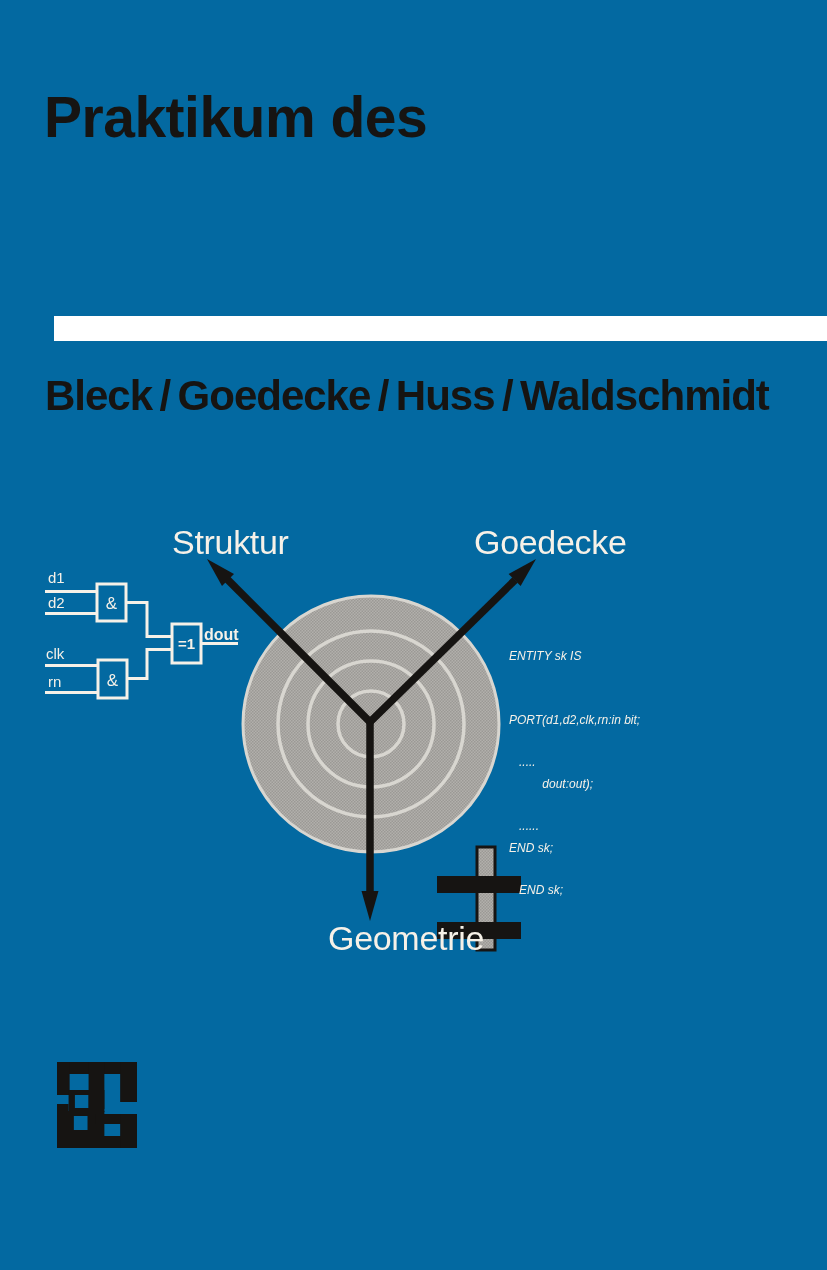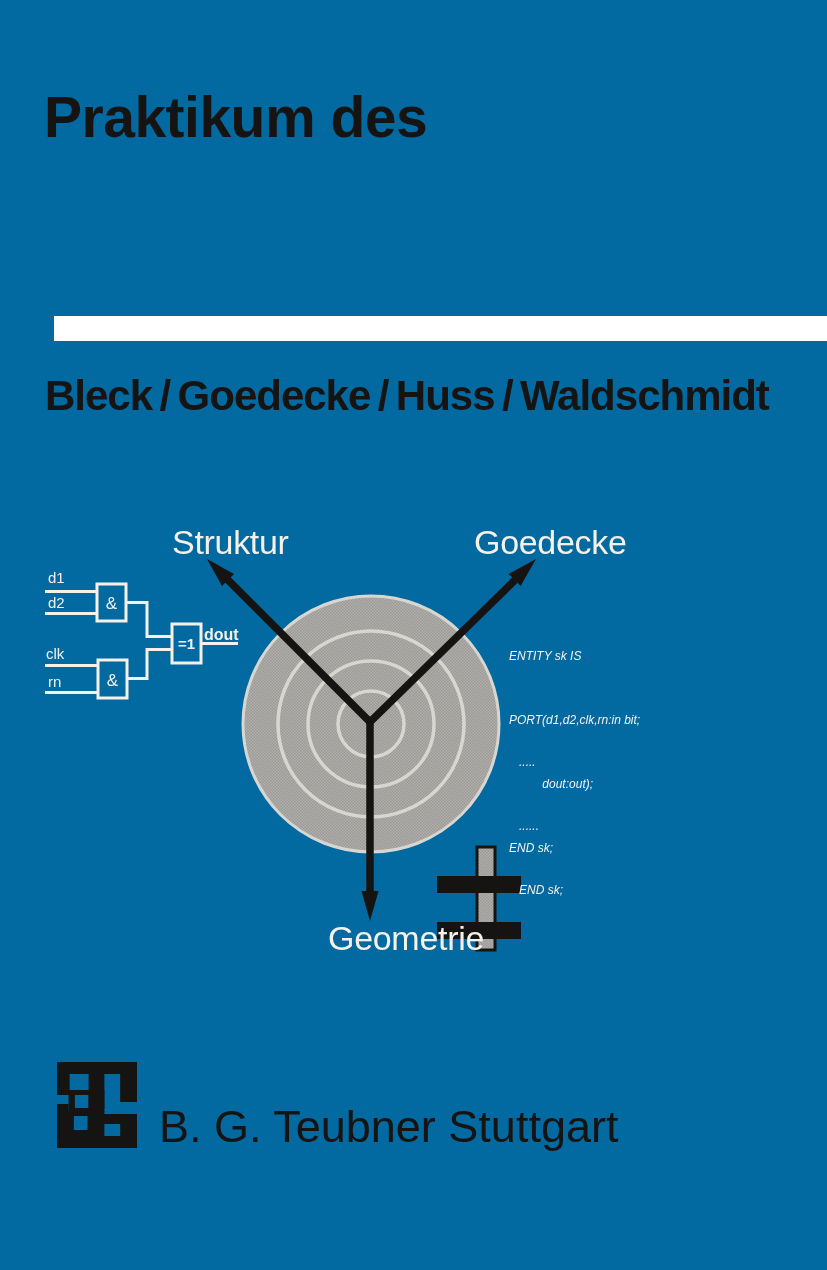--- a/index.html
+++ b/index.html
@@ -158,15 +158,14 @@
     <rect class="logo-shape" x="0" y="0" width="12" height="33"></rect>
     <rect class="logo-shape" x="60" y="0" width="16" height="40"></rect>
     <rect class="logo-shape" x="30" y="0" width="15" height="47"></rect>
     <path class="logo-shape" fill-rule="evenodd" d="M11,28 H45 V50 H11 Z M17,33 H30 V46 H17 Z"></path>
     <rect class="logo-shape" x="0" y="42" width="11" height="44"></rect>
     <path class="logo-shape" fill-rule="evenodd" d="M0,49 H45 V75 H0 Z M16,54 H29 V68 H16 Z"></path>
     <rect class="logo-shape" x="0" y="74" width="68" height="12"></rect>
     <rect class="logo-shape" x="37" y="52" width="39" height="10"></rect>
     <rect class="logo-shape" x="60" y="52" width="16" height="34"></rect>
   </svg>
-  <div class="publisher">B. G. Teubner Stuttgart</div>
 
 </div>
 
 </body></html>

